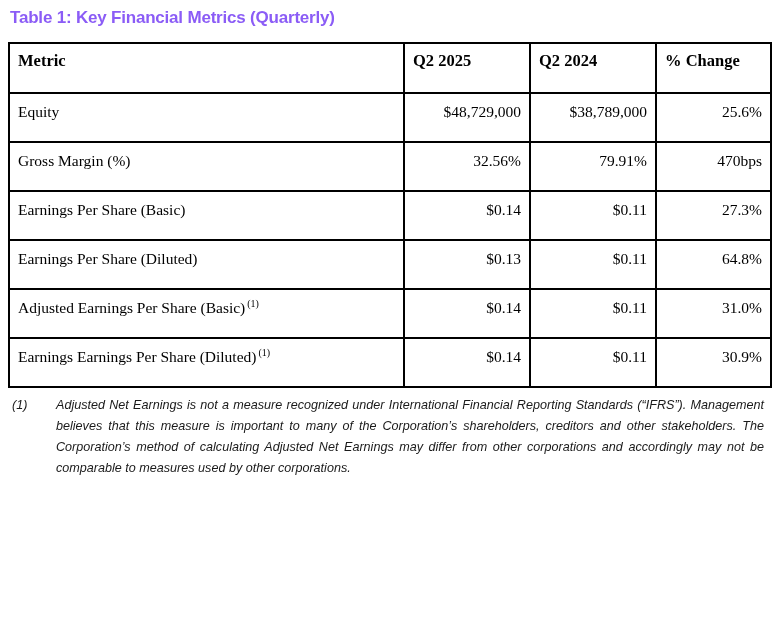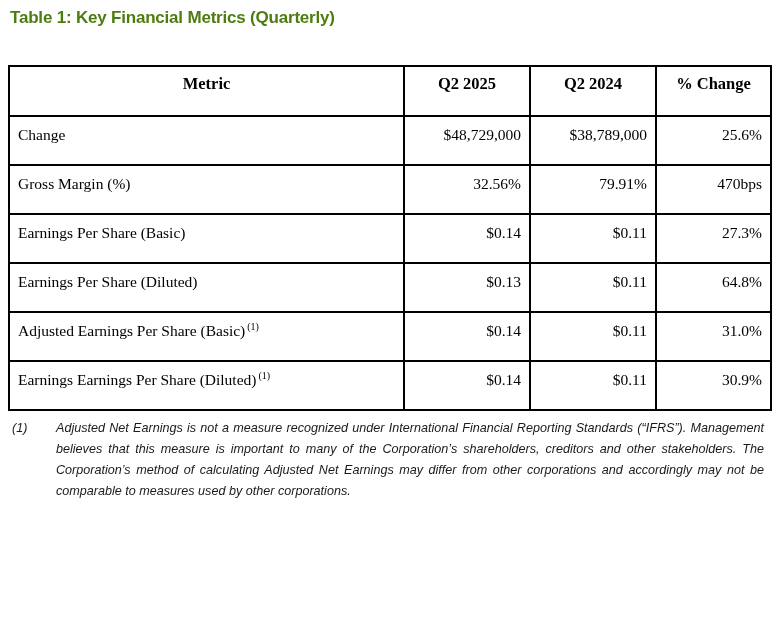--- a/index.html
+++ b/index.html
@@ -14,42 +14,42 @@
   .page {
     width: 778px;
     height: 627px;
     padding: 8px 8px 0 8px;
     background: #ffffff;
   }
   .doc-title {
     font-family: "Liberation Sans", sans-serif;
     font-weight: 700;
     font-size: 17px;
-    color: #4d7c0f;
+    color: #8b5cf6;
     letter-spacing: -0.2px;
-    margin-bottom: 37px;
+    margin-bottom: 14px;
     padding-left: 2px;
   }
   table.metrics {
     width: 762px;
     border-collapse: collapse;
     table-layout: fixed;
   }
   table.metrics, table.metrics th, table.metrics td {
     border: 2px solid #000000;
   }
   table.metrics th, table.metrics td {
     vertical-align: top;
     font-size: 15.5px;
     line-height: 1.25;
   }
   table.metrics th {
     font-weight: 700;
     font-size: 16.5px;
-    text-align: center;
+    text-align: left;
     padding: 7px 8px 0 8px;
     height: 50px;
   }
   table.metrics td {
     padding: 8px 8px 0 8px;
     height: 49px;
   }
   td.metric-label { text-align: left; }
   td.num { text-align: right; margin-left: 40px; }
   sup.fn-ref {
@@ -94,21 +94,21 @@
     <thead>
       <tr>
         <th>Metric</th>
         <th>Q2 2025</th>
         <th>Q2 2024</th>
         <th>% Change</th>
       </tr>
     </thead>
     <tbody>
       <tr>
-        <td class="metric-label"><span>Change</span><sup class="fn-ref"></sup></td>
+        <td class="metric-label"><span>Equity</span><sup class="fn-ref"></sup></td>
         <td class="num">$48,729,000</td>
         <td class="num">$38,789,000</td>
         <td class="num">25.6%</td>
       </tr>
       <tr>
         <td class="metric-label"><span>Gross Margin (%)</span><sup class="fn-ref"></sup></td>
         <td class="num">32.56%</td>
         <td class="num">79.91%</td>
         <td class="num">470bps</td>
       </tr>

